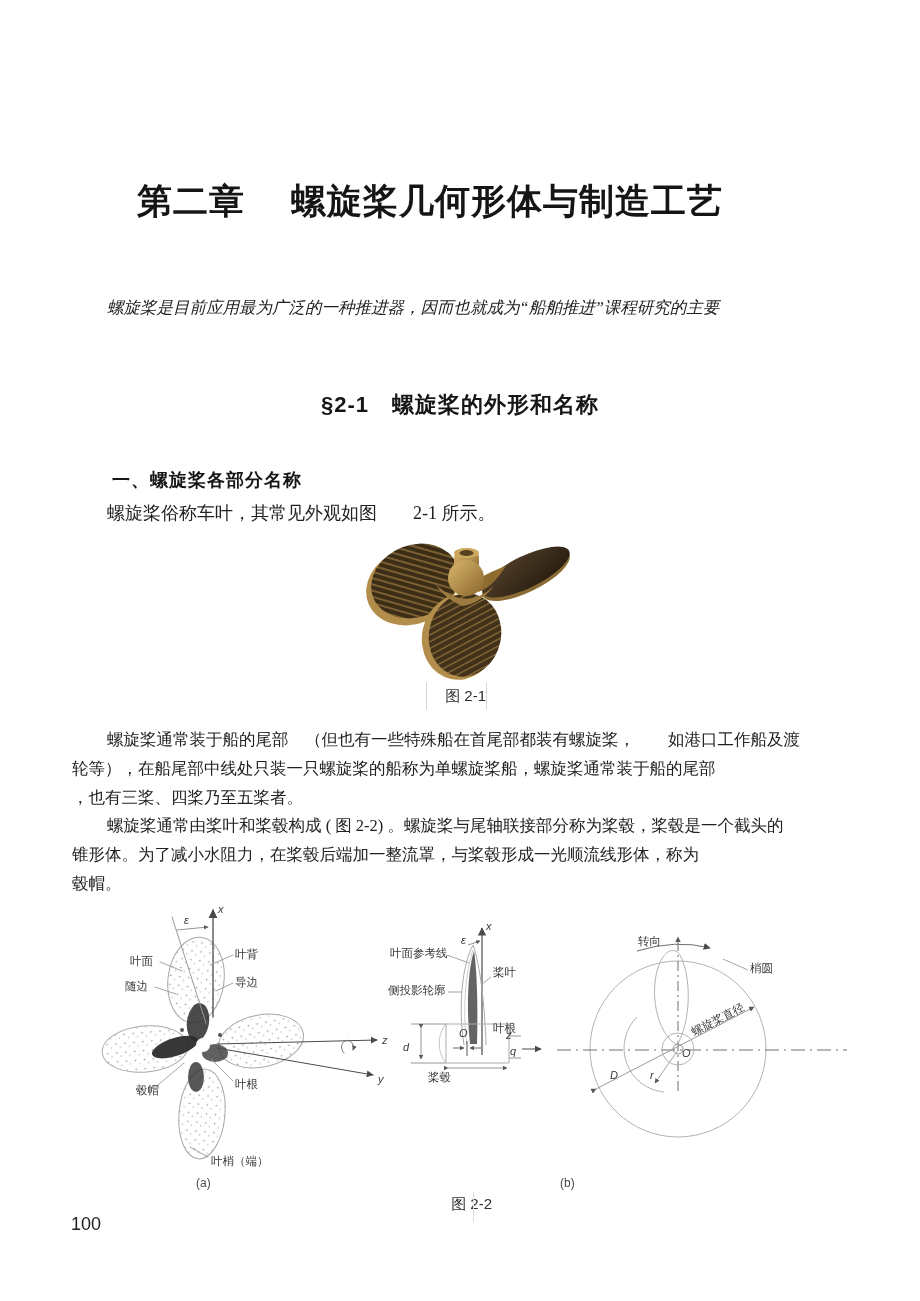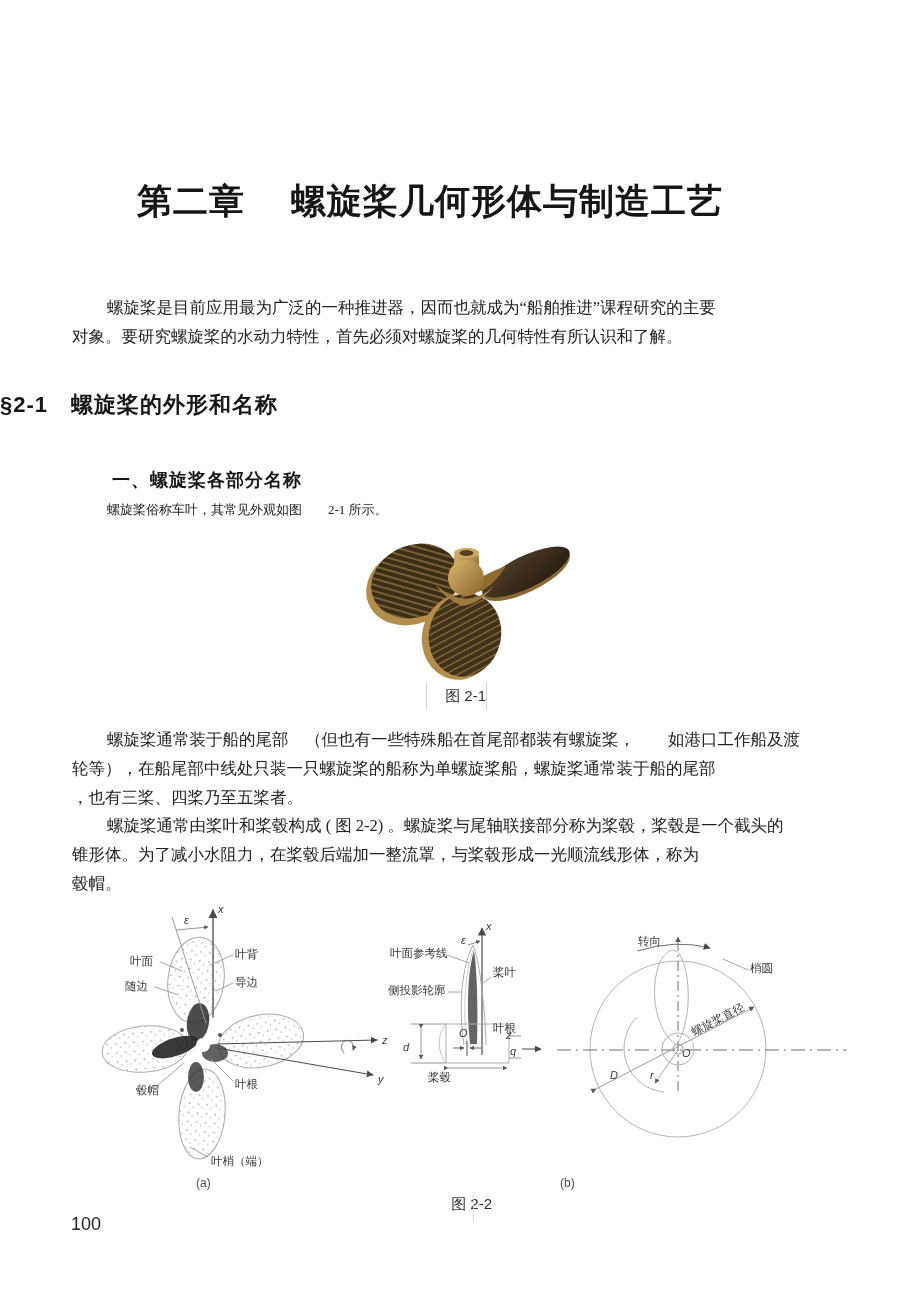--- a/index.html
+++ b/index.html
@@ -10,27 +10,27 @@
   .abs{position:absolute;white-space:nowrap;}
   .chapter-title{
     top:178px;left:137px;font-size:35px;font-weight:bold;letter-spacing:1px;color:#151515;
   }
   .chapter-title .gap{display:inline-block;width:46px;}
   .bodytext{font-size:16.5px;line-height:29px;color:#222;}
   .para{position:absolute;left:72px;}
   .para .ln{white-space:nowrap;}
   .para .ind{padding-left:35px;}
   .sec-heading{
-    top:390px;left:0;width:920px;font-size:22px;font-weight:bold;
+    top:390px;left:0;width:920px;text-align:center;font-size:22px;font-weight:bold;
     font-family:"Liberation Sans","DejaVu Sans",sans-serif;color:#161616;letter-spacing:1px;
   }
   .sub-heading{
     top:468px;left:112px;font-size:18px;font-weight:bold;color:#161616;letter-spacing:1px;
   }
-  .lead-line{top:501px;left:107px;font-size:13px;color:#222;}
+  .lead-line{top:501px;left:107px;font-size:18px;color:#222;}
   .fig-caption{
     font-size:15px;color:#2e2e2e;text-align:right;
     font-family:"Liberation Sans","DejaVu Sans",sans-serif;
   }
   .cap1{top:682px;left:426px;width:59px;height:28px;line-height:28px;
         border-left:1px solid #d9d9d9;border-right:1px solid #d9d9d9;}
   .cap2{top:1192px;left:392px;width:100px;height:28px;line-height:24px;}
   .cap2-line{top:1192px;left:473px;width:1px;height:30px;background:#dcdcdc;}
   .page-num{top:1214px;left:71px;font-size:18px;color:#222;
         font-family:"Liberation Sans","DejaVu Sans",sans-serif;}
@@ -41,23 +41,22 @@
 </style>
 </head>
 <body>
 
 <div class="page">
 
   <div class="abs chapter-title">
     <span>第二章</span><span class="gap"></span><span>螺旋桨几何形体与制造工艺</span>
   </div>
 
-  <div class="para bodytext" style="top:293px;">
+  <div class="para bodytext" style="top:293px;font-style:italic;">
     <div class="ln ind">螺旋桨是目前应用最为广泛的一种推进器，因而也就成为“船舶推进”课程研究的主要</div>
-    <div class="ln">对象。要研究螺旋桨的水动力特性，首先必须对螺旋桨的几何特性有所认识和了解。</div>
   </div>
 
   <div class="abs sec-heading">§2-1　螺旋桨的外形和名称</div>
 
   <div class="abs sub-heading">一、螺旋桨各部分名称</div>
 
   <div class="abs lead-line">螺旋桨俗称车叶，其常见外观如图　　2-1 所示。</div>
 
   <svg class="abs" style="top:530px;left:366px;" width="240" height="152" viewBox="0 0 240 152">
     <defs>

